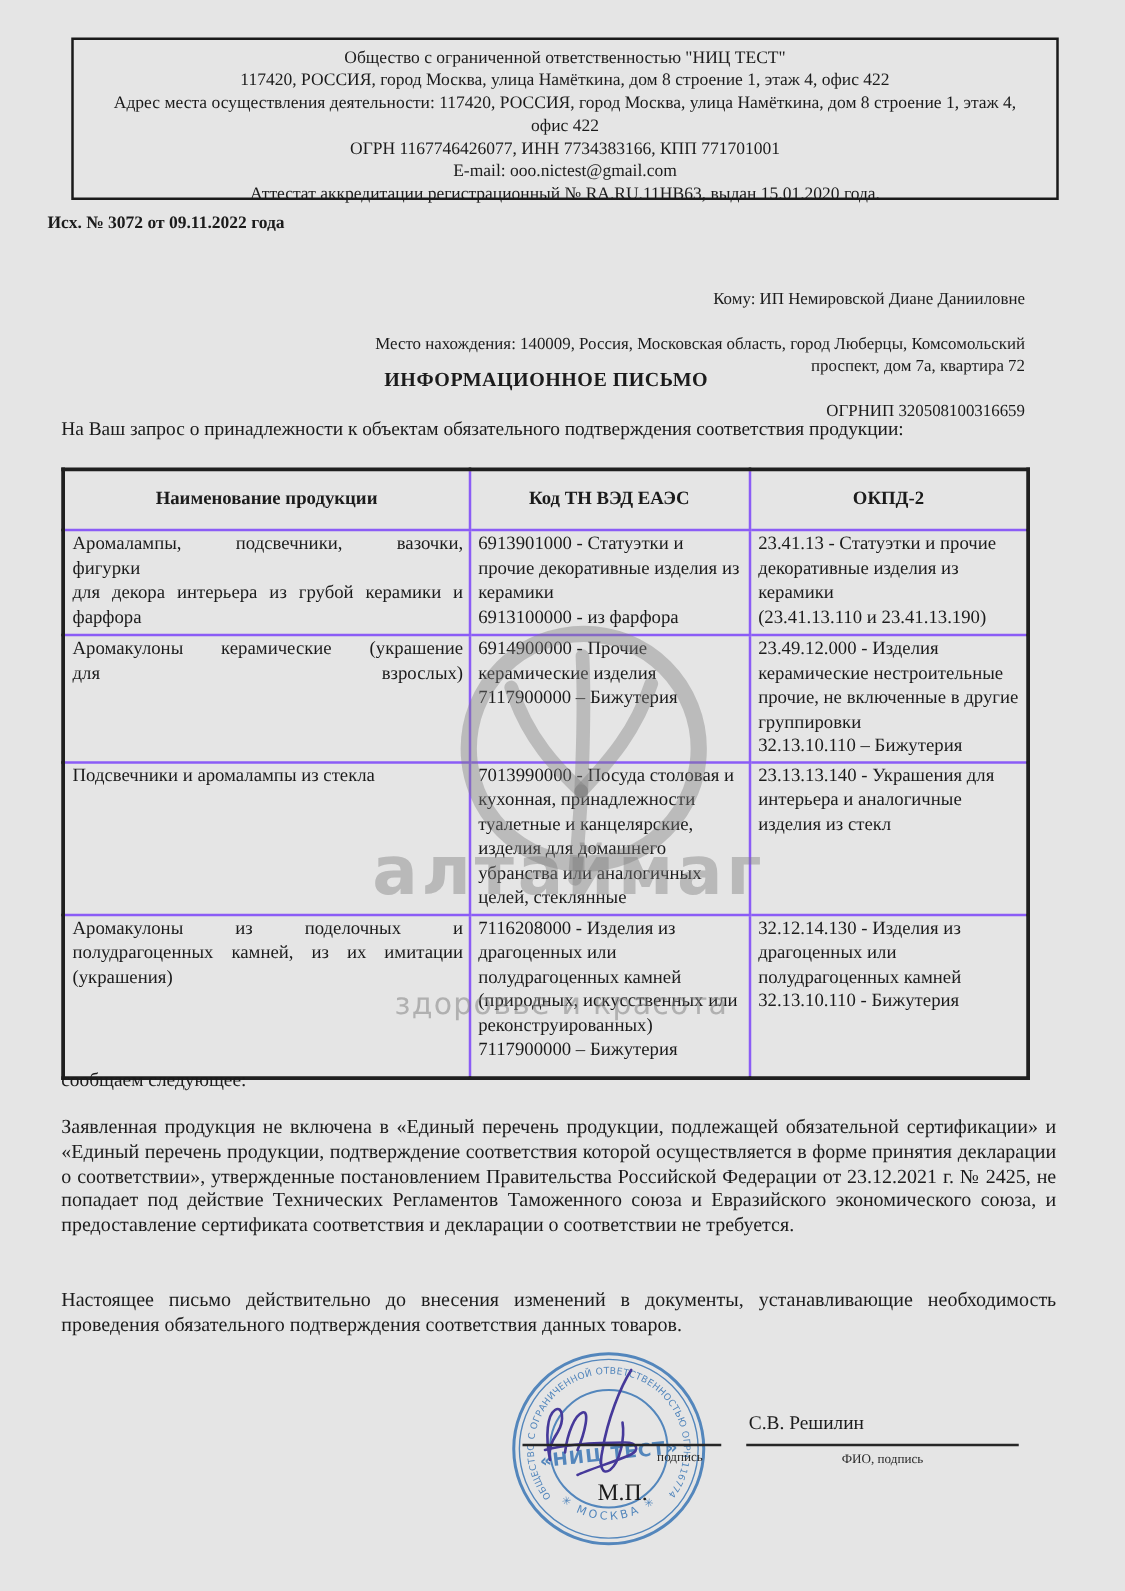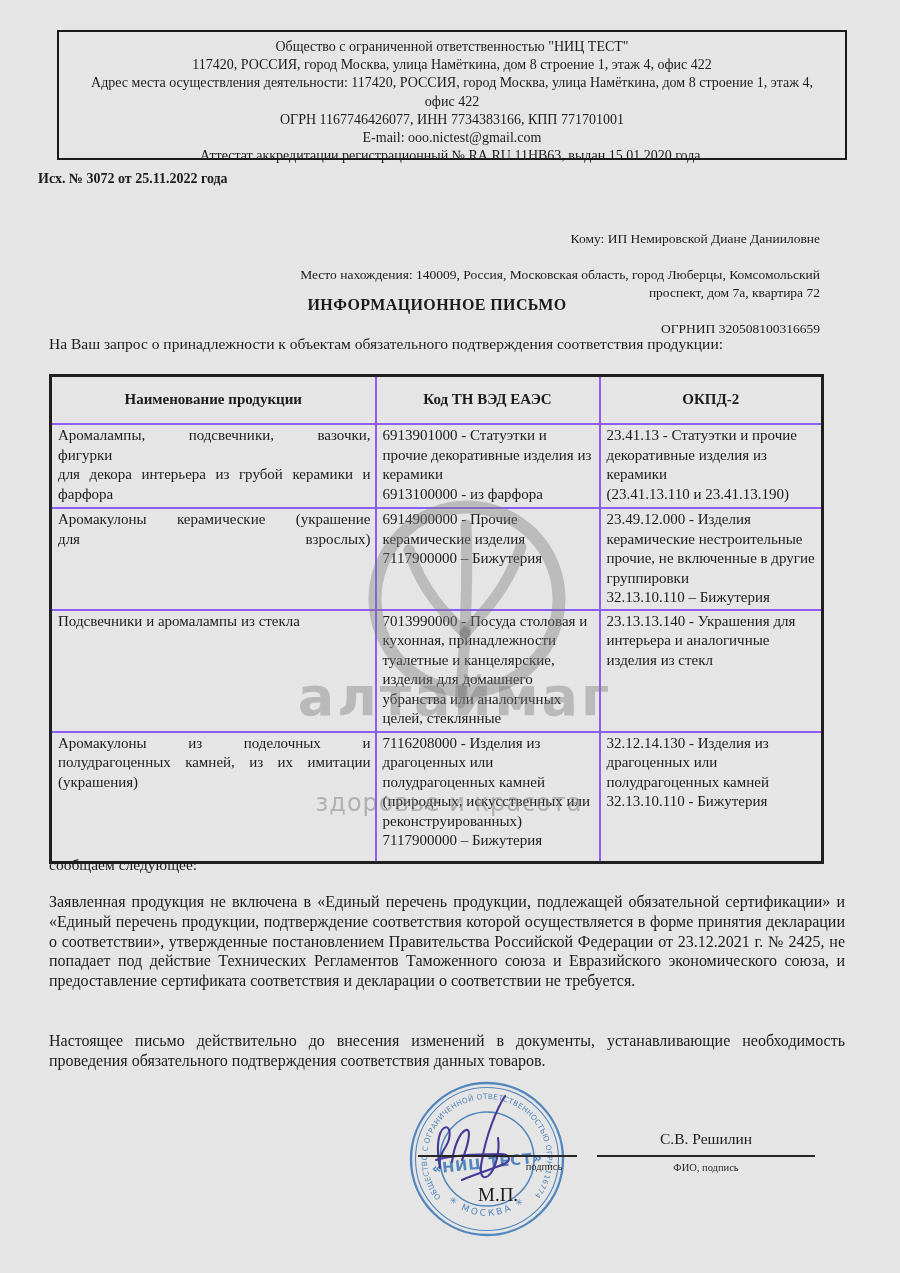--- a/index.html
+++ b/index.html
@@ -50,21 +50,21 @@
   .p1{top:892px;} .p2{top:1031px;}
   
   .role{position:absolute;left:49px;top:1115px;font-size:15.5px;line-height:23px;white-space:pre-line;}
   .sign-line{position:absolute;height:0;border-top:2px solid #262626;}
   .sl-left{left:418px;top:1155px;width:159px;}
   .sl-right{left:597px;top:1155px;width:218px;}
   .sign-caption{position:absolute;font-size:10.5px;color:#2a2a2a;text-align:center;}
   .cap-podpis{left:462px;top:1161px;width:84px;padding-left:40px;}
   .cap-fio{left:597px;top:1162px;width:218px;}
   .mp{position:absolute;left:478px;top:1184px;font-size:19px;}
-  .sig-name{position:absolute;left:599px;top:1130px;width:214px;text-align:center;font-size:15.5px;}
+  .sig-name{position:absolute;left:599px;top:1130px;width:214px;text-align:left;font-size:15.5px;}
   .stamp-svg{position:absolute;left:407px;top:1080px;width:160px;height:158px;opacity:.85;}
   .autograph{position:absolute;left:425px;top:1085px;width:100px;height:110px;}
   
   .wm{position:absolute;pointer-events:none;}
   .wm-logo{left:362px;top:497px;width:210px;height:212px;}
   .wm-brand{
     left:205px;top:655px;width:500px;text-align:center;
     font-family:"DejaVu Sans",sans-serif;font-weight:bold;
     font-size:54px;line-height:84px;letter-spacing:3px;
     color:rgba(124,124,124,0.42);
@@ -83,21 +83,21 @@
   <div class="letterhead">
     <div>Общество с ограниченной ответственностью "НИЦ ТЕСТ"</div>
     <div>117420, РОССИЯ, город Москва, улица Намёткина, дом 8 строение 1, этаж 4, офис 422</div>
     <div>Адрес места осуществления деятельности: 117420, РОССИЯ, город Москва, улица Намёткина, дом 8 строение 1, этаж 4,
 офис 422</div>
     <div>ОГРН 1167746426077, ИНН 7734383166, КПП 771701001</div>
     <div>E-mail: ooo.nictest@gmail.com</div>
     <div>Аттестат аккредитации регистрационный № RA.RU.11НВ63, выдан 15.01.2020 года.</div>
   </div>
 
-  <div class="outgoing">Исх. № 3072 от 25.11.2022 года</div>
+  <div class="outgoing">Исх. № 3072 от 09.11.2022 года</div>
 
   <div class="recipient">
     <div>Кому: ИП Немировской Диане Данииловне</div>
     <div>Место нахождения: 140009, Россия, Московская область, город Люберцы, Комсомольский
 проспект, дом 7а, квартира 72</div>
     <div>ОГРНИП 320508100316659</div>
   </div>
 
   <div class="doc-title">ИНФОРМАЦИОННОЕ ПИСЬМО</div>
 

